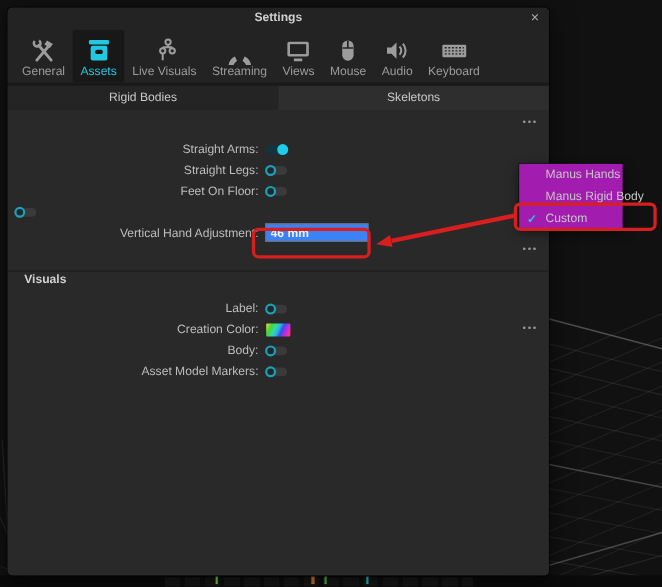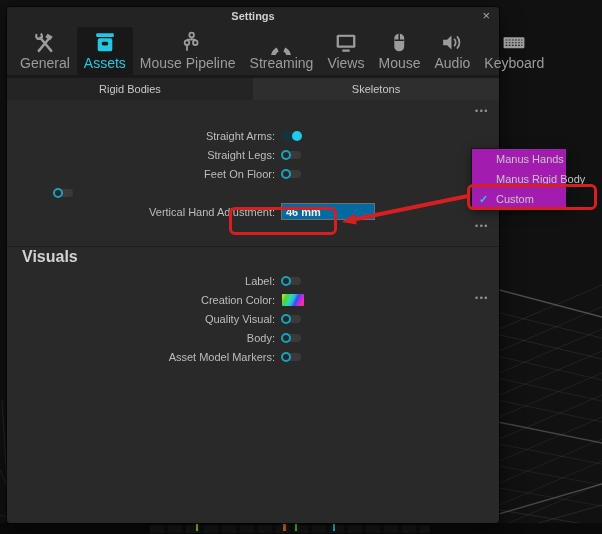--- a/index.html
+++ b/index.html
@@ -19,57 +19,57 @@
      background:#292929;border-radius:4px;box-shadow:0 0 0 1px rgba(0,0,0,.55),0 6px 22px rgba(0,0,0,.6);}
   .titlebar{position:absolute;left:0;top:0;right:0;height:18px;background:#232323;
      border-radius:4px 4px 0 0;display:flex;align-items:center;justify-content:center;}
   .title{font-size:11px;font-weight:bold;color:#cfcfcf;}
   .close{position:absolute;right:9px;top:1px;font-size:13px;color:#aaaaaa;cursor:default;line-height:16px;}
 
   .tabbar{position:absolute;left:0;top:18px;right:0;height:50px;background:#232323;
      display:flex;align-items:stretch;padding-left:6px;}
   .tab{display:flex;flex-direction:column;align-items:center;justify-content:flex-end;
      padding:3px 7px 4px 7px;color:#9c9c9c;border-radius:3px;margin-top:2px;}
-  .tab .tab-label{font-size:14px;margin-top:0;white-space:nowrap;}
+  .tab .tab-label{font-size:11px;margin-top:0;white-space:nowrap;}
   .tab.selected{background:#181818;color:#24c7e2;}
   .tab svg{display:block;}
 
   .subtabbar{position:absolute;left:0;top:68px;right:0;height:25px;display:flex;
      background:#191919;padding-top:3px;box-sizing:border-box;justify-content:space-between;}
   .subtab{flex:1;display:flex;align-items:center;justify-content:center;
      font-size:11px;color:#c9c9c9;background:#242424;}
   .subtab.selected{background:#2e2e2e;}
 
   .content{position:absolute;left:0;top:93px;right:0;bottom:0;background:#292929;
      border-radius:0 0 4px 4px;}
 
   .dots{position:absolute;right:10px;font-size:9px;letter-spacing:1.5px;color:#969696;line-height:8px;cursor:default;}
   .dots-1{top:7px;} .dots-2{top:122px;} .dots-3{top:194px;}
 
   .rows{position:absolute;left:0;right:0;}
   .rows-skeleton{top:26px;} .rows-visuals{top:171px;}
-  .row{height:19px;display:flex;align-items:center;padding-left:40px;}
+  .row{height:19px;display:flex;align-items:center;}
   .row-label{flex:0 0 228px;text-align:right;font-size:11px;color:#bdbdbd;white-space:nowrap;}
 
   .toggle{position:relative;width:19px;height:8px;border-radius:4px;display:inline-block;margin-left:7px;}
   .toggle.off{background:#3a3a3a;}
   .toggle.on{background:#10353f;}
   .toggle .knob{position:absolute;top:-1px;width:10px;height:10px;border-radius:50%;box-sizing:border-box;}
   .toggle.on .knob{right:-1px;background:#1ecbe8;}
   .toggle.off .knob{left:-1px;background:#23282b;border:2px solid #1aa2bb;}
 
-  .value-input{margin-left:6px;width:88px;height:15px;background:#0369a1;border:1px solid #6e6e6e;
+  .value-input{margin-left:6px;width:88px;height:15px;background:#3b82f6;border:1px solid #6e6e6e;
      color:#f0f0f0;font-size:11px;font-weight:bold;font-family:"Liberation Sans",sans-serif;
      padding:0 0 0 4px;outline:none;}
 
   .swatch{width:22px;height:12px;margin-left:7px;border-radius:1px;
      background:linear-gradient(115deg,#e3e335 0%,#46d636 20%,#2fd9ae 37%,#28b4e8 50%,#3b4de8 62%,#b42ee8 76%,#ef2fb0 88%,#f23d55 100%);}
 
   .divider{position:absolute;left:0;right:0;top:146px;height:1px;background:#1d1d1d;}
-  .section-title{position:absolute;left:15px;top:148px;font-size:16px;font-weight:bold;color:#d2d2d2;}
+  .section-title{position:absolute;left:15px;top:148px;font-size:11px;font-weight:bold;color:#d2d2d2;}
 
   
   .menu{position:absolute;left:472px;top:149px;width:94px;background:#a21caf;
      box-shadow:0 3px 10px rgba(0,0,0,.55),0 0 0 1px rgba(0,0,0,.35);}
   .menu-item{position:relative;height:20px;display:flex;align-items:center;
      font-size:11px;color:#c6c6c6;padding-left:24px;white-space:nowrap;}
   .menu-item .check{position:absolute;left:7px;color:#24c7e2;font-size:11px;font-weight:bold;}
 
   
   .ann-box{position:absolute;border:3px solid #d81f1f;border-radius:6px;pointer-events:none;}
@@ -150,21 +150,21 @@
       </div>
       <div class="tab">
         <svg width="26" height="26" viewBox="0 0 24 24">
           <g fill="none" stroke="currentColor" stroke-width="1.7">
             <circle cx="15.5" cy="4.8" r="2.2"></circle>
               <circle cx="19" cy="12.2" r="2.2"></circle>
               <circle cx="11" cy="12.2" r="2.2"></circle>
             <path d="M15.5 7 v2.2 M11 9.2 h8 M11 9.2 v1 M19 9.2 v1 M11 14.4 v5.6"></path>
           </g>
         </svg>
-        <span class="tab-label">Mouse Pipeline</span>
+        <span class="tab-label">Live Visuals</span>
       </div>
       <div class="tab">
         <svg width="26" height="26" viewBox="0 0 24 24">
           <path d="M8.83 18.8 A7.5 7.5 0 1 0 15.17 18.8" fill="none" stroke="currentColor" stroke-width="4.2"></path>
         </svg>
         <span class="tab-label">Streaming</span>
       </div>
       <div class="tab">
         <svg width="26" height="26" viewBox="0 0 24 24">
           <rect x="3" y="4.5" width="18" height="12.5" rx="1.5" fill="currentColor"></rect>
@@ -247,26 +247,20 @@
       <div class="rows rows-visuals">
         <div class="row">
           <span class="row-label">Label:</span>
           <span class="toggle off">
               <i class="knob"></i>
             </span>
         </div>
         <div class="row">
           <span class="row-label">Creation Color:</span>
           <span class="swatch"></span>
-        </div>
-        <div class="row">
-          <span class="row-label">Quality Visual:</span>
-          <span class="toggle off">
-              <i class="knob"></i>
-            </span>
         </div>
         <div class="row">
           <span class="row-label">Body:</span>
           <span class="toggle off">
               <i class="knob"></i>
             </span>
         </div>
         <div class="row">
           <span class="row-label">Asset Model Markers:</span>
           <span class="toggle off">

